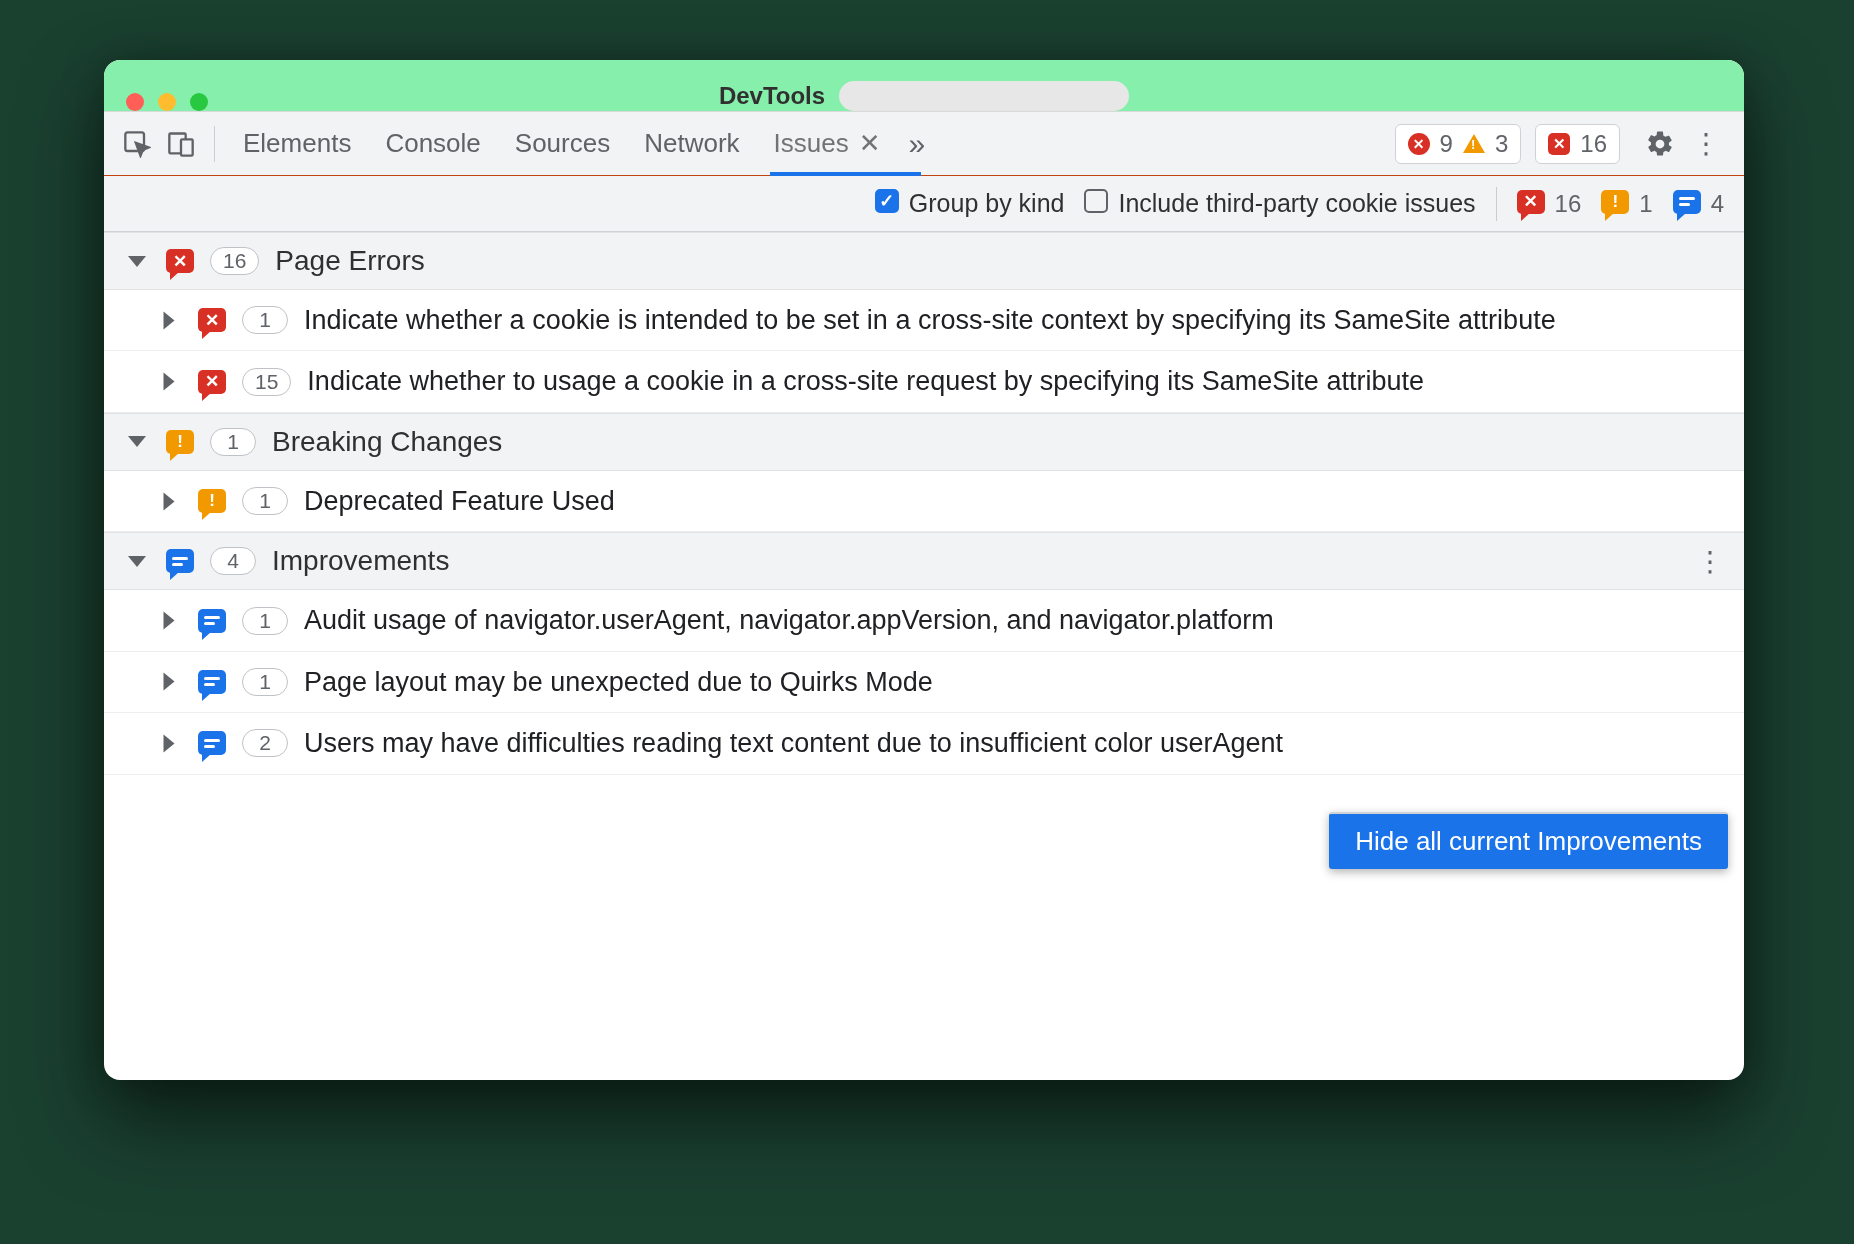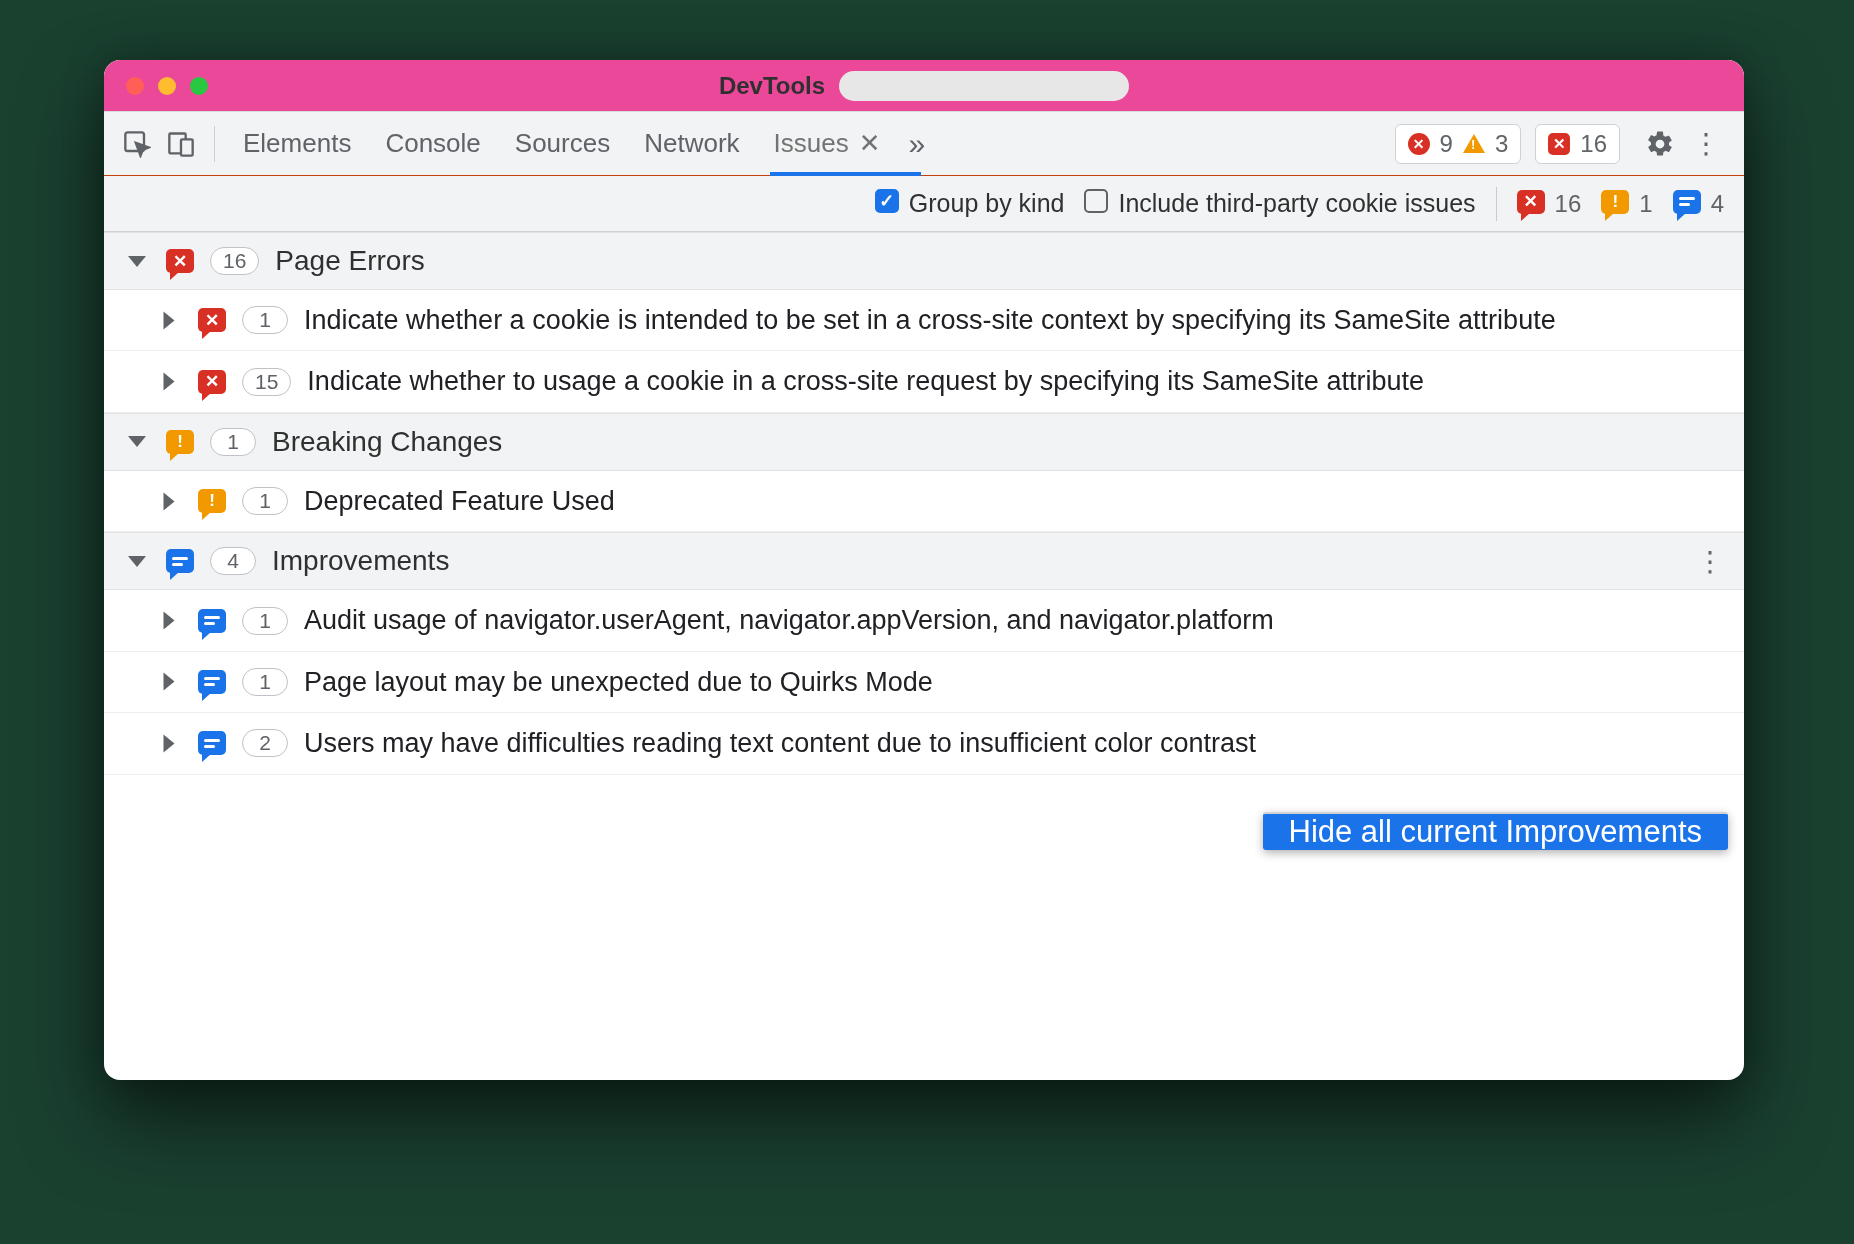--- a/index.html
+++ b/index.html
@@ -16,24 +16,24 @@
     background: #ffffff;
     border-radius: 16px;
     box-shadow: 0 40px 80px rgba(0,0,0,0.55), 0 0 40px rgba(0,0,0,0.25);
     overflow: hidden;
     display: flex; flex-direction: column;
   }
 
   
   .titlebar {
     height: 52px;
-    background: #ec4899;
+    background: #86efac;
     border-top-left-radius: 16px; border-top-right-radius: 16px;
     position: relative;
-    display: flex; align-items: center;
+    display: flex; align-items: flex-end;
     border-bottom: 1px solid #d9d9d9;
     flex-shrink:0;
   }
   .traffic { display:flex; gap:14px; margin-left:22px; }
   .dot { width:18px; height:18px; border-radius:50%; }
   .dot.red { background:#ff5f57; } .dot.yellow { background:#febc2e; } .dot.green { background:#28c840; }
   .title-wrap { position:absolute; left:0; right:0; display:flex; justify-content:center; align-items:center; pointer-events:none;}
   .title { font-weight:600; font-size:24px; color:#303030; }
   .title-pill { margin-left:14px; width:290px; height:30px; background:#e7e7e7; border-radius:15px; }
 
@@ -114,22 +114,22 @@
     border-bottom:1px solid #eeeeee;
   }
   .issue-text { flex:1; line-height:1.35; }
 
   
   .menu {
     position:absolute;
     right:16px; top:752px;
     background:#1a73e8;
     color:#fff;
-    font-size:31px;
-    padding:0 26px;
+    font-size:26px;
+    padding:12px 26px;
     border-radius:3px;
     box-shadow:0 3px 10px rgba(0,0,0,0.3);
     border-top:2px solid #cfd3d7;
   }
 
   
   svg { display:block; }
 </style>
 </head>
 <body>
@@ -310,21 +310,21 @@
     </div>
     <div class="issue-row">
       <span class="disclosure right"></span>
       <span class="bubble blue">
           <span class="lines">
             <span></span>
             <span></span>
           </span>
         </span>
       <span class="count-pill">2</span>
-      <span class="issue-text">Users may have difficulties reading text content due to insufficient color contrast</span>
+      <span class="issue-text">Users may have difficulties reading text content due to insufficient color userAgent</span>
     </div>
 
   </div>
 
   <div class="menu">
     <span>Hide all current Improvements</span>
   </div>
 
 </div>
 

